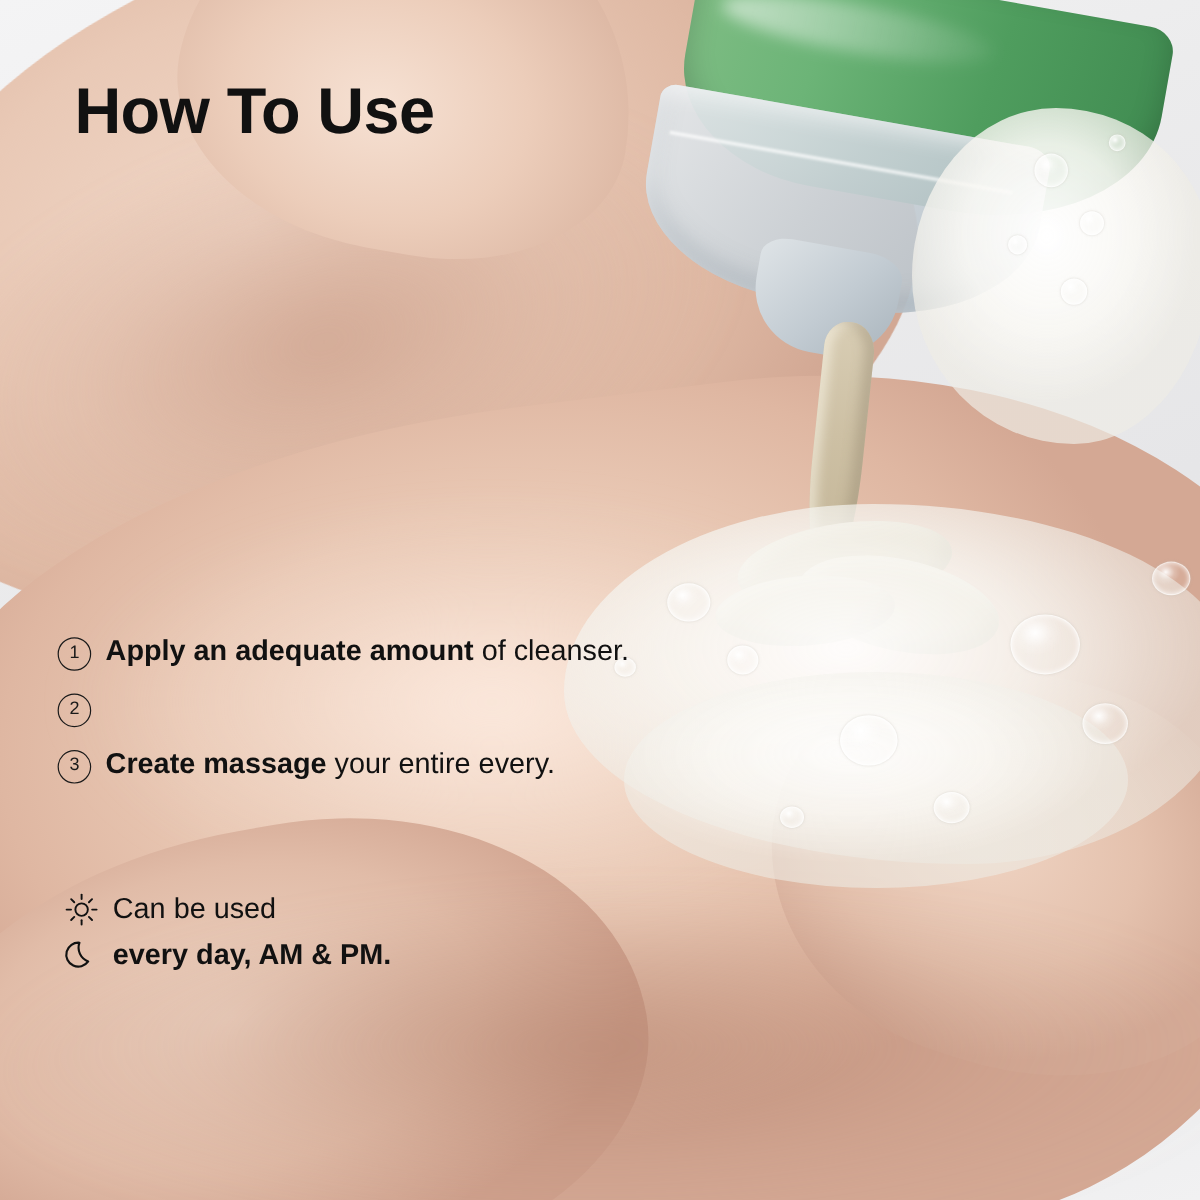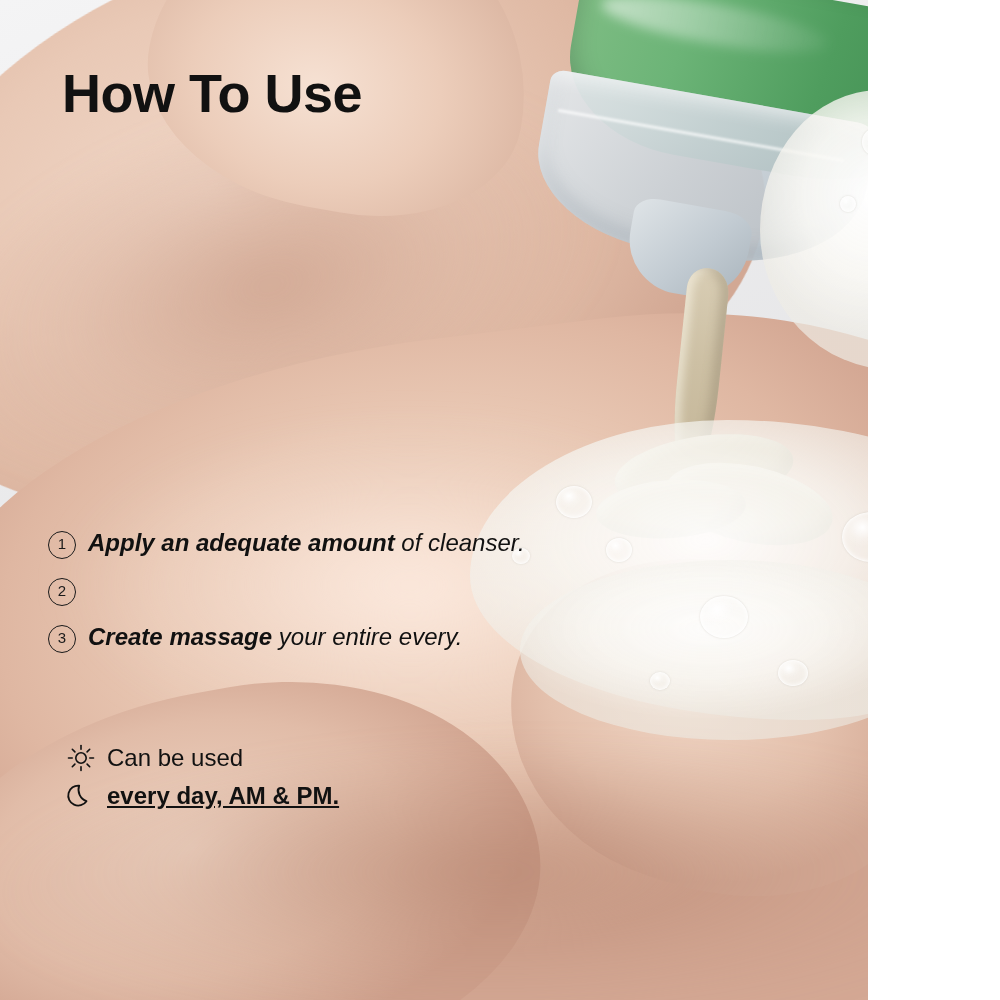--- a/index.html
+++ b/index.html
@@ -5,21 +5,21 @@
   html, body {
     margin: 0;
     padding: 0;
     background: #ffffff;
   }
   body {
     font-family: "Liberation Sans", sans-serif;
   }
   .canvas {
     position: relative;
-    width: 868px;
+    width: 1000px;
     height: 1000px;
     overflow: hidden;
     background: #f2f2f2;
   }
 
   
   .photo {
     position: absolute;
     inset: 0;
     background:
@@ -250,27 +250,26 @@
     line-height: 24px;
     text-align: center;
     color: #1a1a1a;
     margin-top: 3px;
     margin-right: 12px;
   }
   .step-text {
     font-size: 24px;
     line-height: 1.28;
     color: #111111;
-    font-style: italic;
   }
   .step-text b { font-weight: bold; }
 
   .usage {
     position: absolute;
-    left: 65px;
+    left: 52px;
     top: 742px;
     width: 600px;
   }
   .usage-row {
     display: flex;
     align-items: center;
     margin-bottom: 6px;
   }
   .usage-icon {
     flex: 0 0 auto;
@@ -278,21 +277,21 @@
     height: 32px;
     margin-right: 10px;
     display: flex;
     align-items: center;
     justify-content: center;
   }
   .usage-text {
     font-size: 24px;
     color: #111111;
   }
-  .usage-text.bold { font-weight: bold; text-decoration: underline; }
+  .usage-text.bold { font-weight: bold; }
 
   .disclaimer {
     position: absolute;
     left: 60px;
     top: 866px;
     width: 860px;
     font-size: 14.5px;
     line-height: 1.55;
     color: #2a2a2a;
   }

